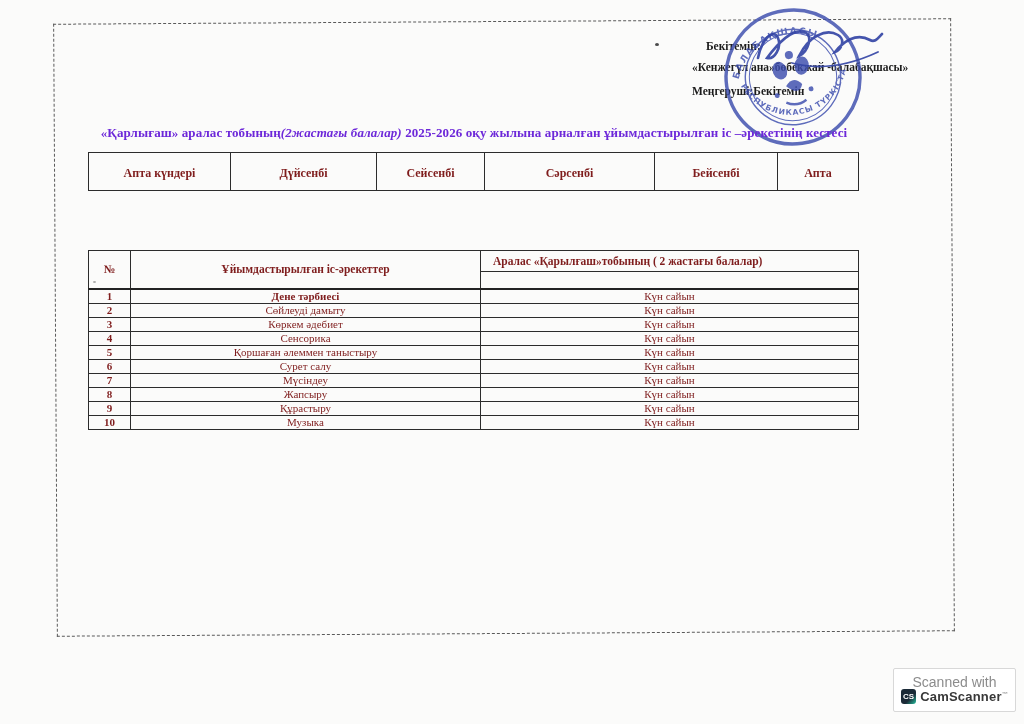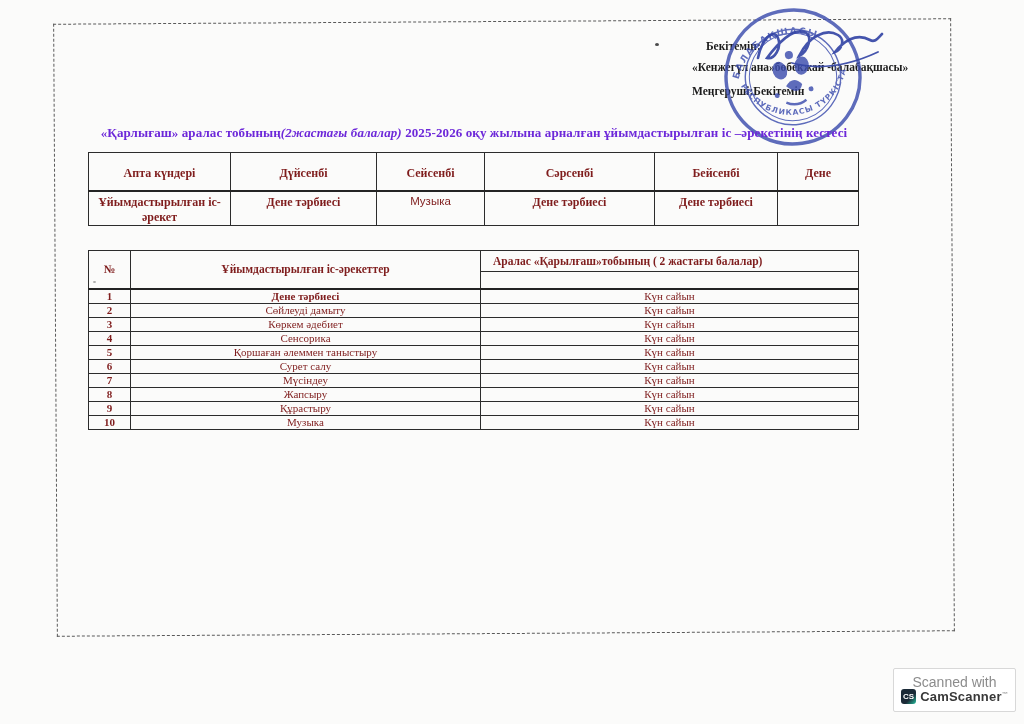--- a/index.html
+++ b/index.html
@@ -124,29 +124,21 @@
         <col style="width:123px">
         <col style="width:81px">
     </colgroup>
     <tbody>
         <tr class="dayrow">
       <th class="corner">Апта күндері</th>
       <th>Дүйсенбі</th>
       <th>Сейсенбі</th>
       <th>Сәрсенбі</th>
       <th>Бейсенбі</th>
-      <th>Дене</th>
-    </tr>
-    <tr class="actrow">
-      <td>Ұйымдастырылған іс-әрекет</td>
-      <td>Дене тәрбиесі</td>
-      <td class="sans-regular">Музыка</td>
-      <td>Дене тәрбиесі</td>
-      <td>Дене тәрбиесі</td>
-      <td></td>
+      <th>Апта</th>
     </tr>
   </tbody>
     </table>
 
   <table class="t2">
     <colgroup>
       <col style="width:42px">
         <col style="width:350px">
         <col style="width:378px">
     </colgroup>

